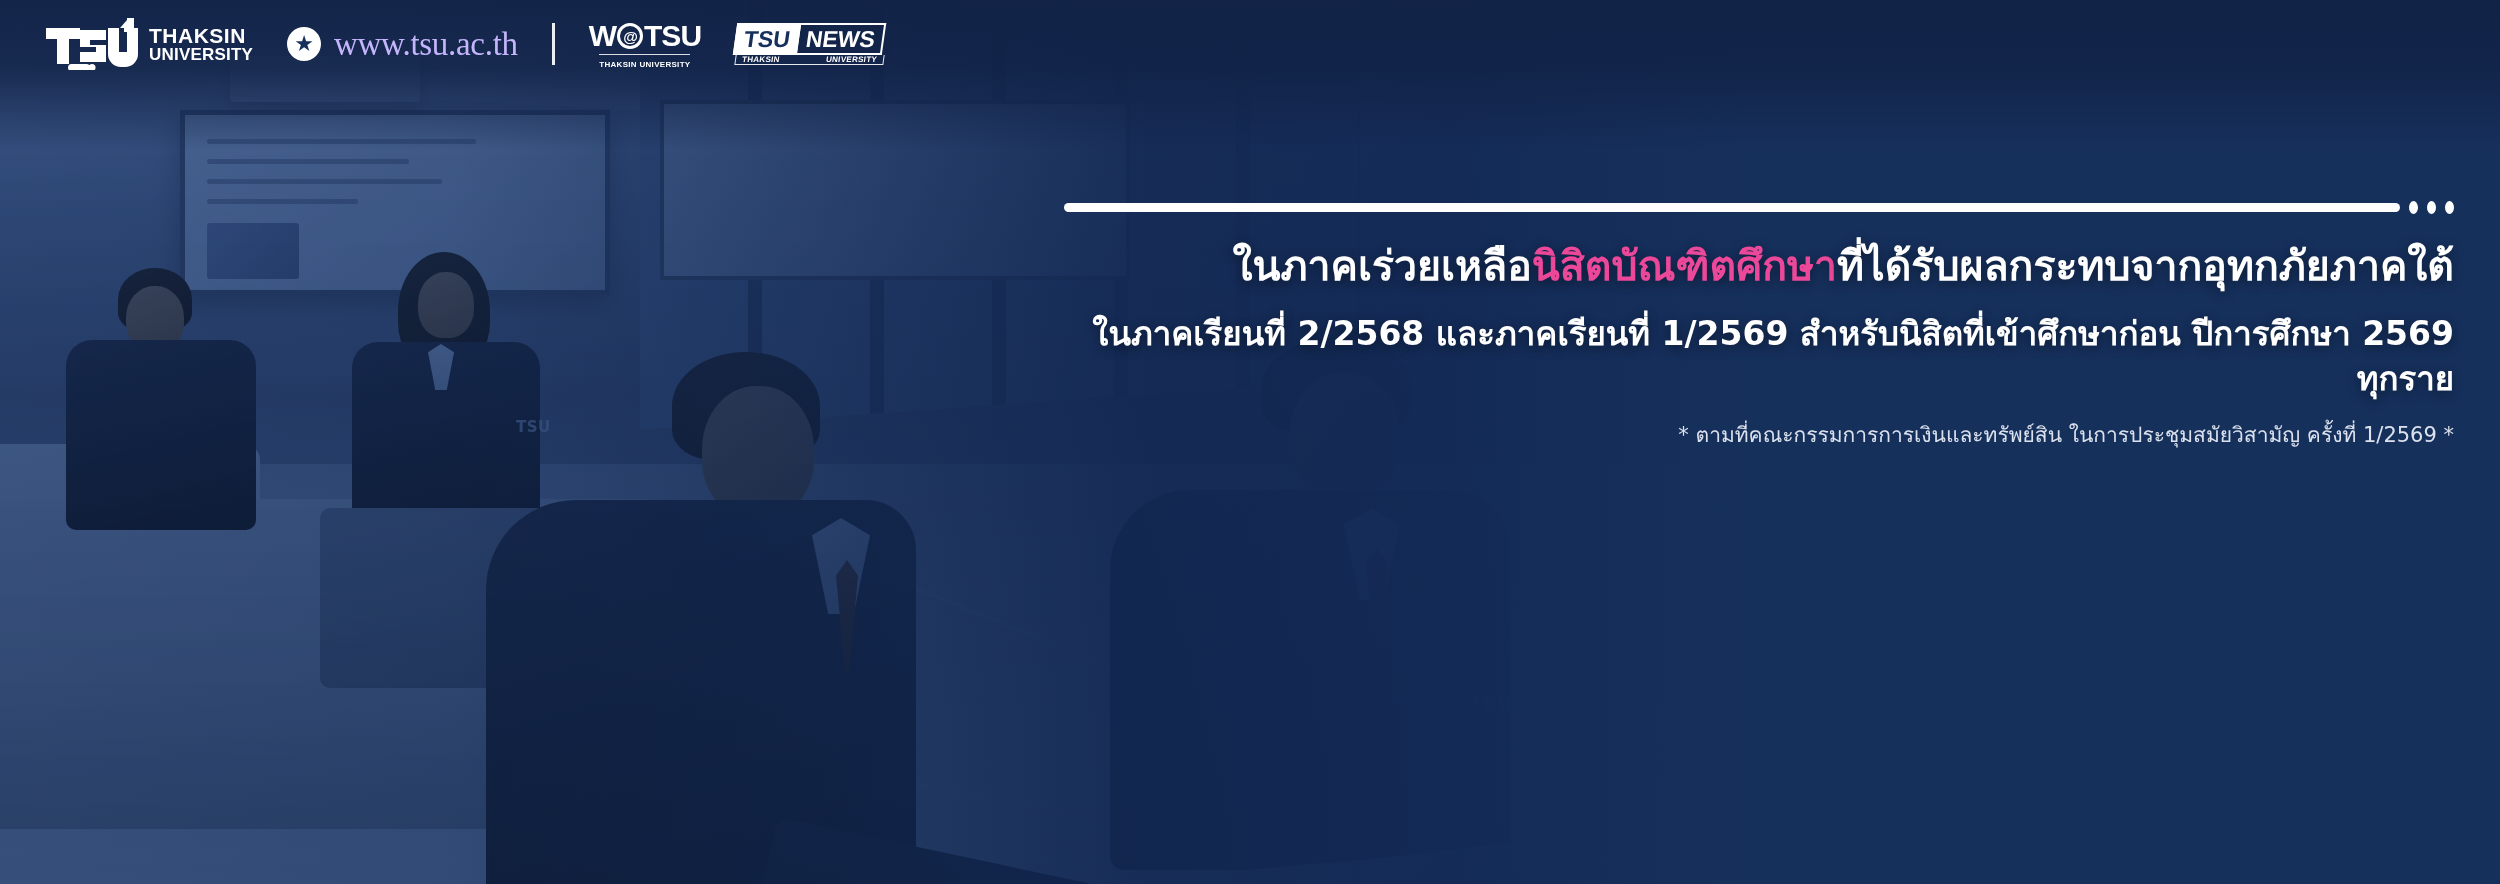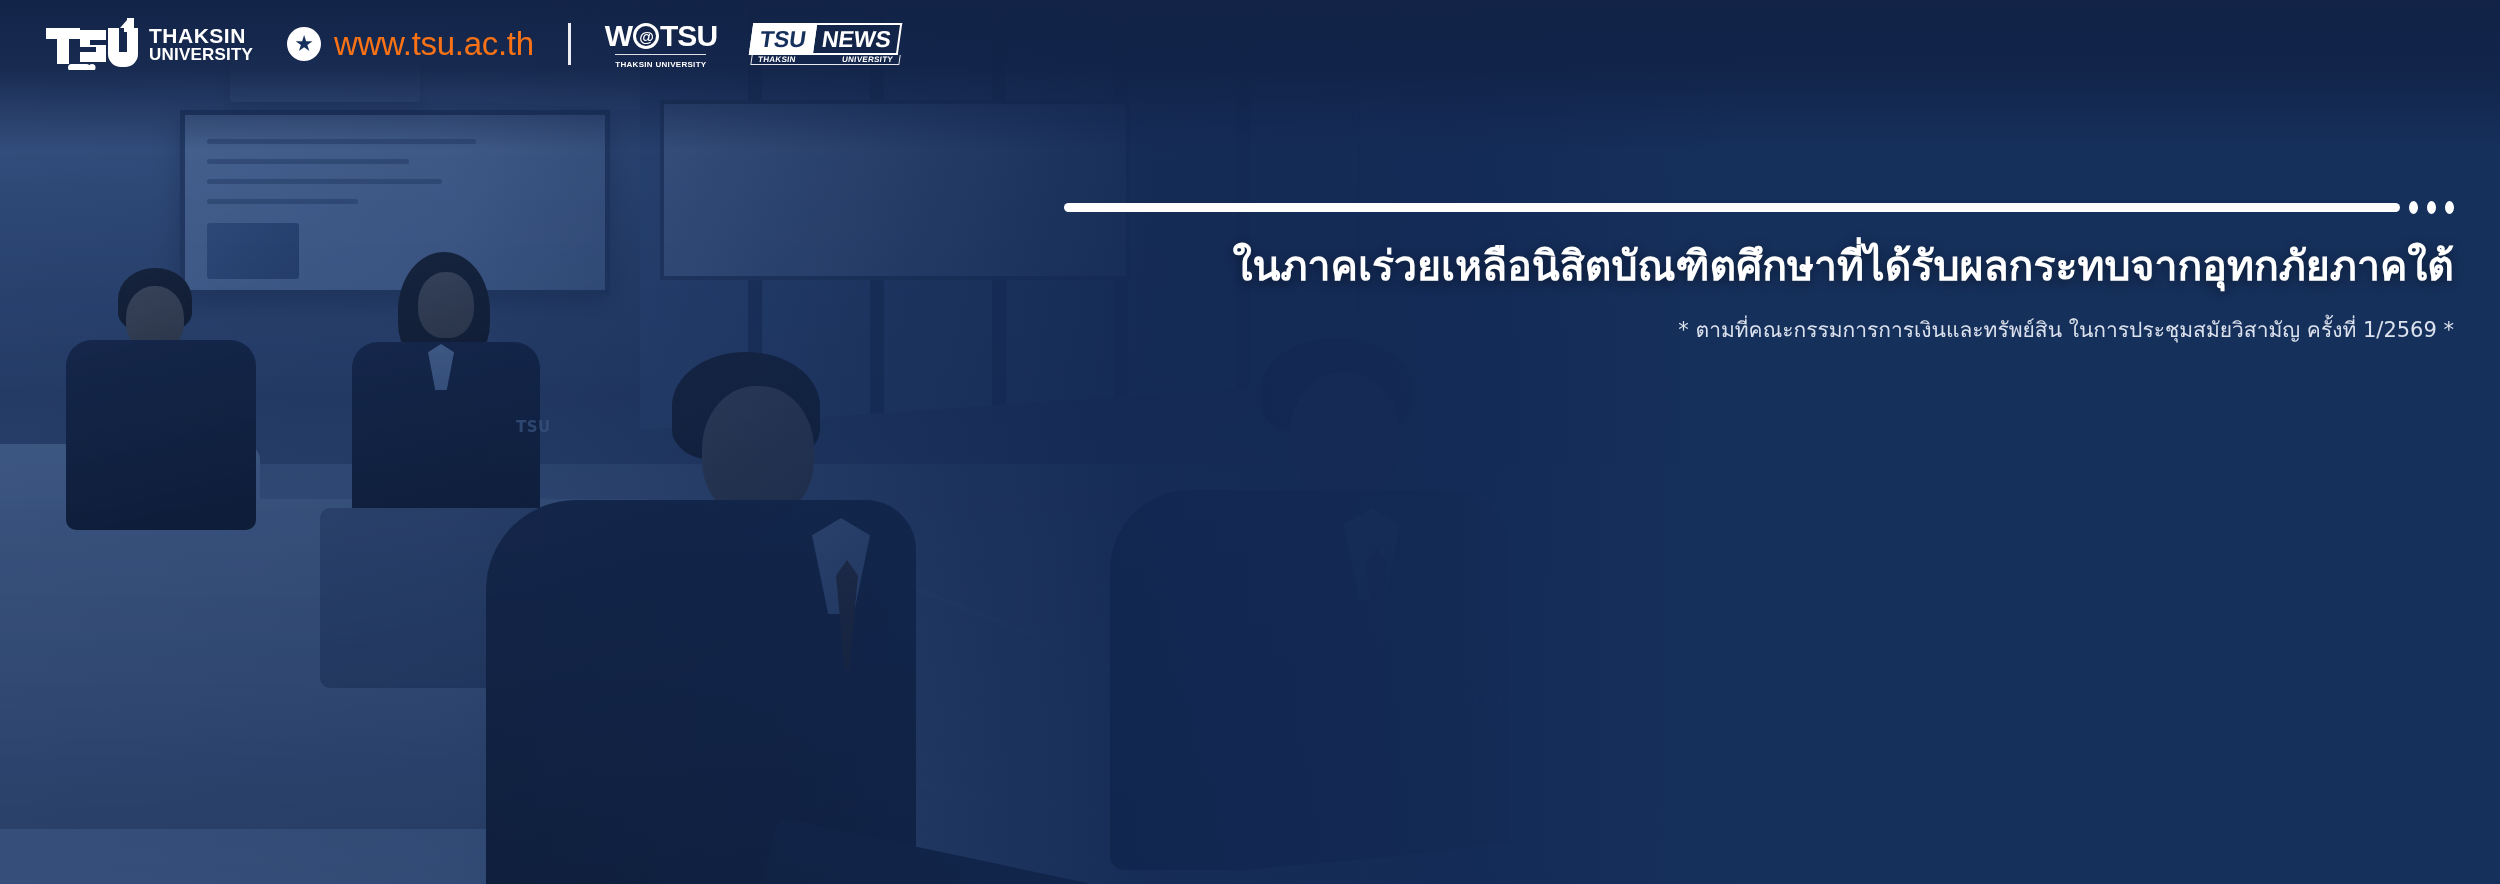--- a/index.html
+++ b/index.html
@@ -185,21 +185,21 @@
   .logo-word .l1 { font-size:21px; letter-spacing:.5px; }
   .logo-word .l2 { font-size:17px; letter-spacing:.2px; }
 
   .url-block { display:flex; align-items:center; gap:13px; }
   .star-badge {
     width:34px; height:34px; border-radius:50%;
     background:#fff; display:flex; align-items:center; justify-content:center;
     color:#16305c; font-size:22px; line-height:1;
   }
   .url-text {
-    color:#f97316; font-family:Liberation Sans, sans-serif;
+    color:#c4b5fd; font-family:Liberation Serif, serif;
     font-size:33px; font-weight:400; letter-spacing:-.3px;
   }
   .divider-pipe { width:3px; height:42px; background:#fff; opacity:.92; }
 
   .logo-wetsu {
     display:flex; flex-direction:column; align-items:center;
     color:#fff; font-family:"Liberation Sans", sans-serif;
   }
   .logo-wetsu .big {
     font-size:30px; font-weight:700; letter-spacing:-1px;
@@ -257,21 +257,21 @@
   .rule-bar {
     flex:1; height:9px; background:#ffffff; border-radius:5px;
   }
   .rule-dot {
     width:9px; height:13px; background:#ffffff; border-radius:50%;
   }
   .sub1 {
     font-size:41px; font-weight:700; color:#ffffff; line-height:1.3;
     text-shadow:0 3px 12px rgba(0,0,0,.45);
   }
-  .sub1 .gold { color:#ffffff;font-family:Liberation Mono, monospace; }
+  .sub1 .gold { color:#ec4899;font-family:Liberation Mono, monospace; }
   .sub2 {
     font-size:33px; font-weight:600; color:#ffffff; line-height:1.35;
     margin-top:16px; text-shadow:0 3px 12px rgba(0,0,0,.45);
   }
   .note {
     font-size:21px; font-weight:400; color:#e7ecf5; line-height:1.4;
     margin-top:20px; opacity:.95;
   }
 </style>
 </head>
@@ -416,18 +416,19 @@
       <span class="rule-bar"></span>
       <span class="rule-dot"></span>
       <span class="rule-dot"></span>
       <span class="rule-dot"></span>
     </div>
 
     <div class="sub1">
       <span>ในภาคเร่วยเหลือ</span><span class="gold">นิสิตบัณฑิตศึกษา</span><span>ที่ได้รับผลกระทบจากอุทกภัยภาคใต้</span>
     </div>
 
+    <div class="sub2">ในภาคเรียนที่ 2/2568 และภาคเรียนที่ 1/2569 สำหรับนิสิตที่เข้าศึกษาก่อน ปีการศึกษา 2569 ทุกราย</div>
 
     <div class="note">* ตามที่คณะกรรมการการเงินและทรัพย์สิน ในการประชุมสมัยวิสามัญ ครั้งที่ 1/2569 *</div>
 
   </div>
 
 </div>
 
 </body></html>

